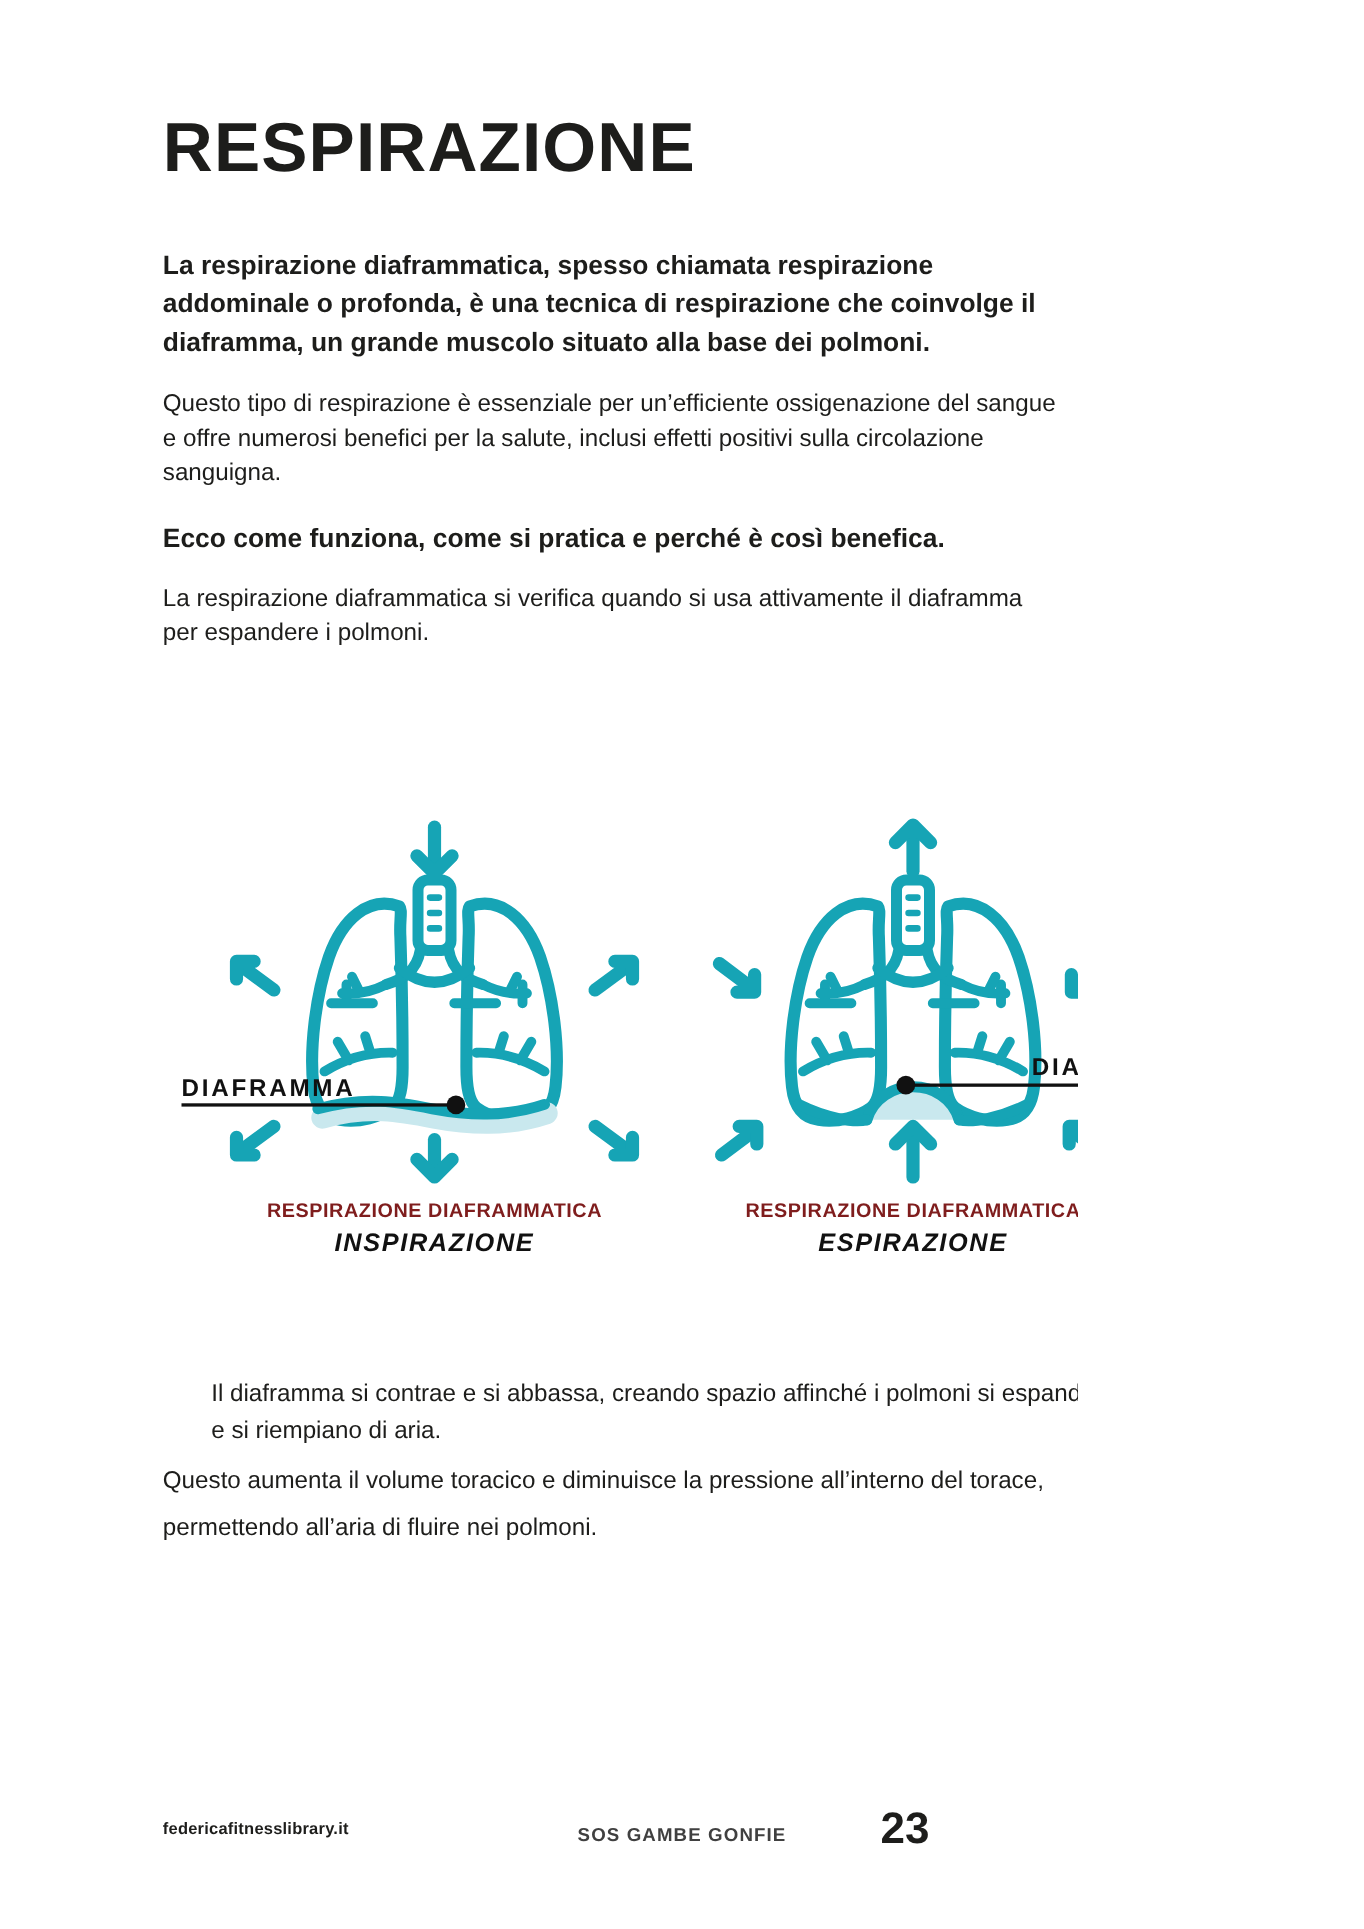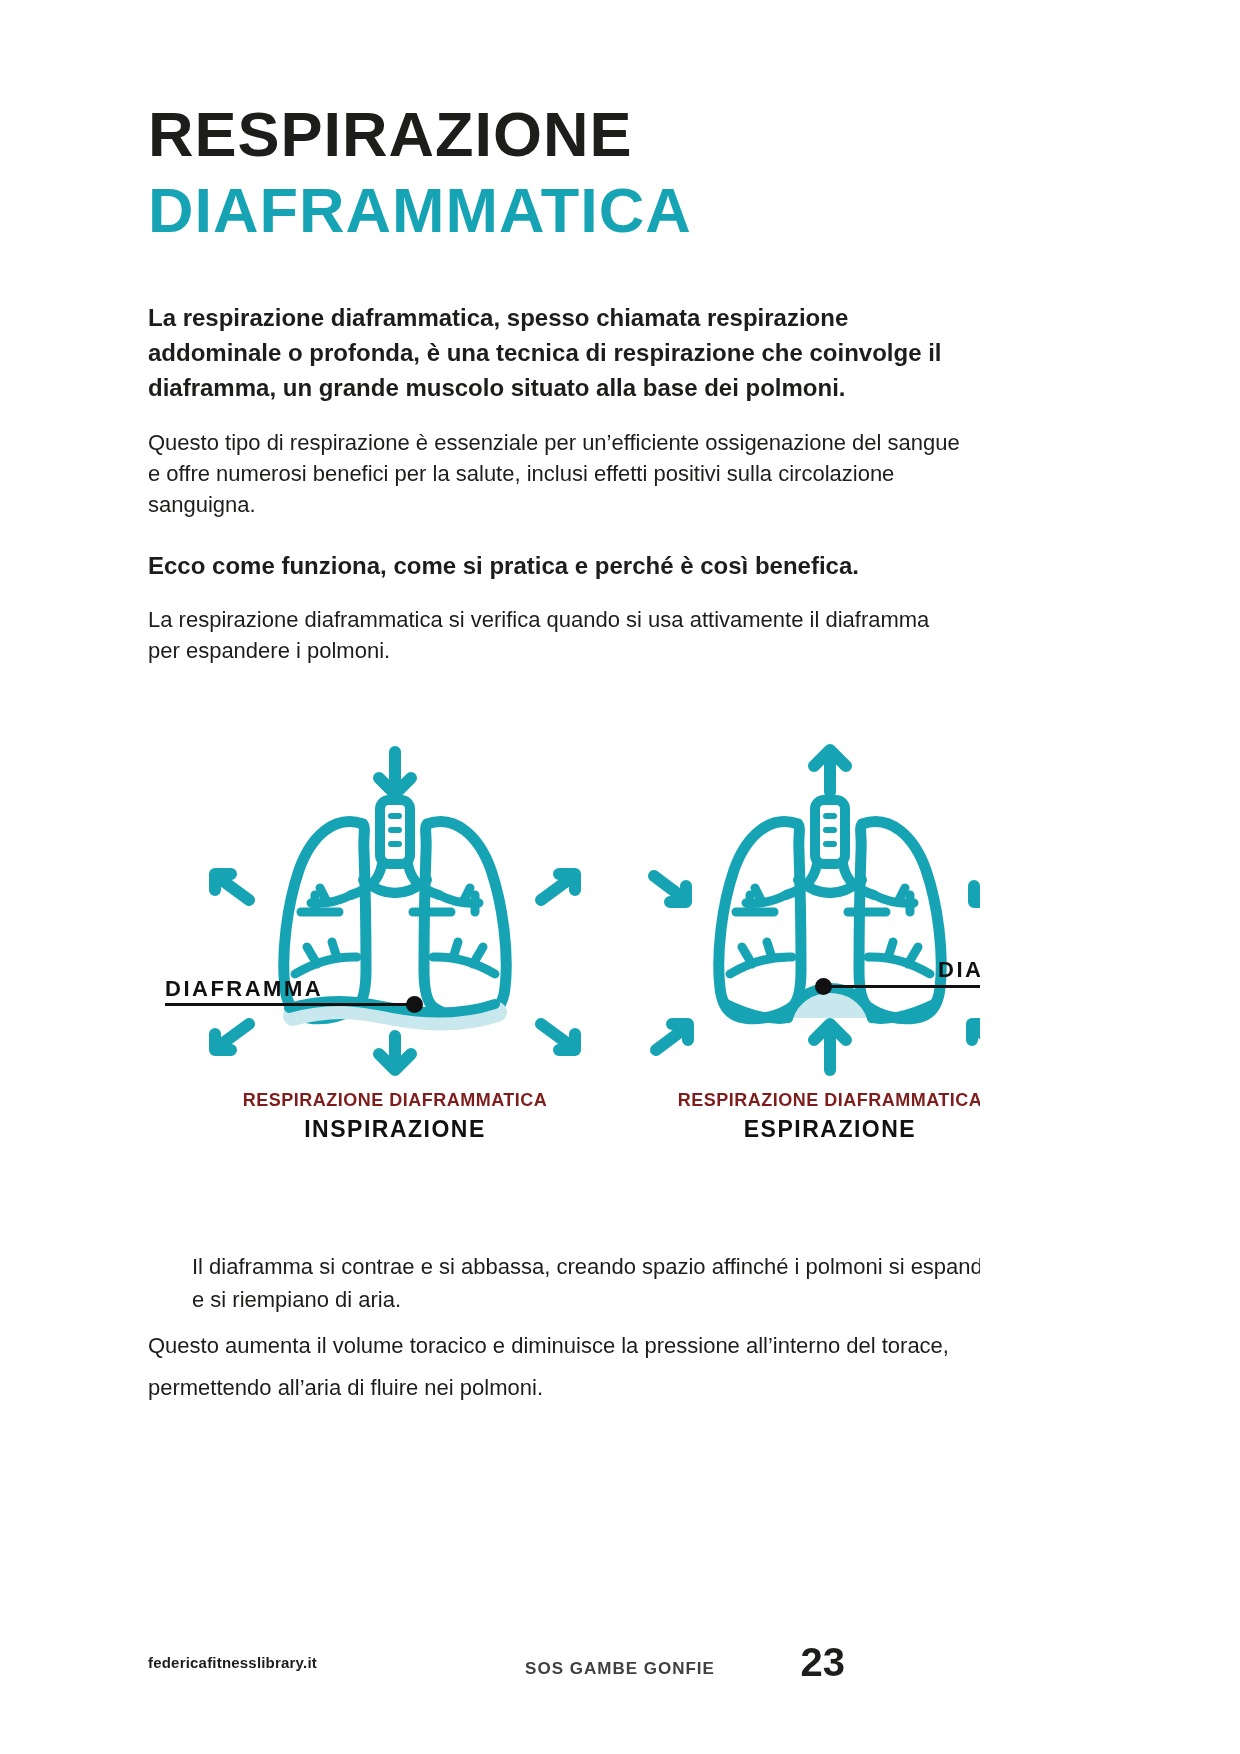--- a/index.html
+++ b/index.html
@@ -36,21 +36,21 @@
   .fig{position:absolute;top:740px;width:400px;height:340px;}
   .fig-left{left:195px;}
   .fig-right{left:630px;}
   .caption{position:absolute;top:1088px;width:400px;text-align:center;}
   .caption-left{left:195px;}
   .caption-right{left:630px;}
   .caption .c1{
     color:#7f1d1d;font-size:18px;font-weight:800;letter-spacing:.5px;line-height:24px;
   }
   .caption .c2{
-    color:#111;font-size:23px;font-weight:800;letter-spacing:1.5px;line-height:30px;margin-top:2px;
+    color:#111;font-size:23px;font-weight:800;letter-spacing:1.5px;line-height:30px;margin-top:2px;font-style:italic;
   }
   .dia-label{
     position:absolute;font-size:22px;font-weight:800;letter-spacing:2.5px;color:#111;
   }
   .dia-label-left{left:165px;top:976px;}
   .dia-label-right{left:938px;top:957px;}
   .dia-line{position:absolute;height:3px;background:#111;}
   .dia-line-left{left:165px;top:1003px;width:250px;}
   .dia-line-right{left:823px;top:985px;width:252px;}
   .dia-dot{position:absolute;width:17px;height:17px;border-radius:50%;background:#111;}
@@ -67,21 +67,21 @@
   }
   .footer-page{position:absolute;right:135px;top:1640px;font-size:40px;font-weight:700;}
   svg{display:block;}
 </style>
 </head>
 <body>
 
 <div class="page">
 
   <div class="content">
-    <h1><span class="t1">RESPIRAZIONE</span><span class="t2">DIAFRAMMATICA</span></h1>
+    <h1><span class="t1">RESPIRAZIONE</span></h1>
 
     <p class="intro">La respirazione diaframmatica, spesso chiamata respirazione addominale o profonda, è una tecnica di respirazione che coinvolge il diaframma, un grande muscolo situato alla base dei polmoni.</p>
 
     <p class="para">Questo tipo di respirazione è essenziale per un’efficiente ossigenazione del sangue e offre numerosi benefici per la salute, inclusi effetti positivi sulla circolazione sanguigna.</p>
 
     <p class="subhead">Ecco come funziona, come si pratica e perché è così benefica.</p>
 
     <p class="para">La respirazione diaframmatica si verifica quando si usa attivamente il diaframma per espandere i polmoni.</p>
   </div>
 

